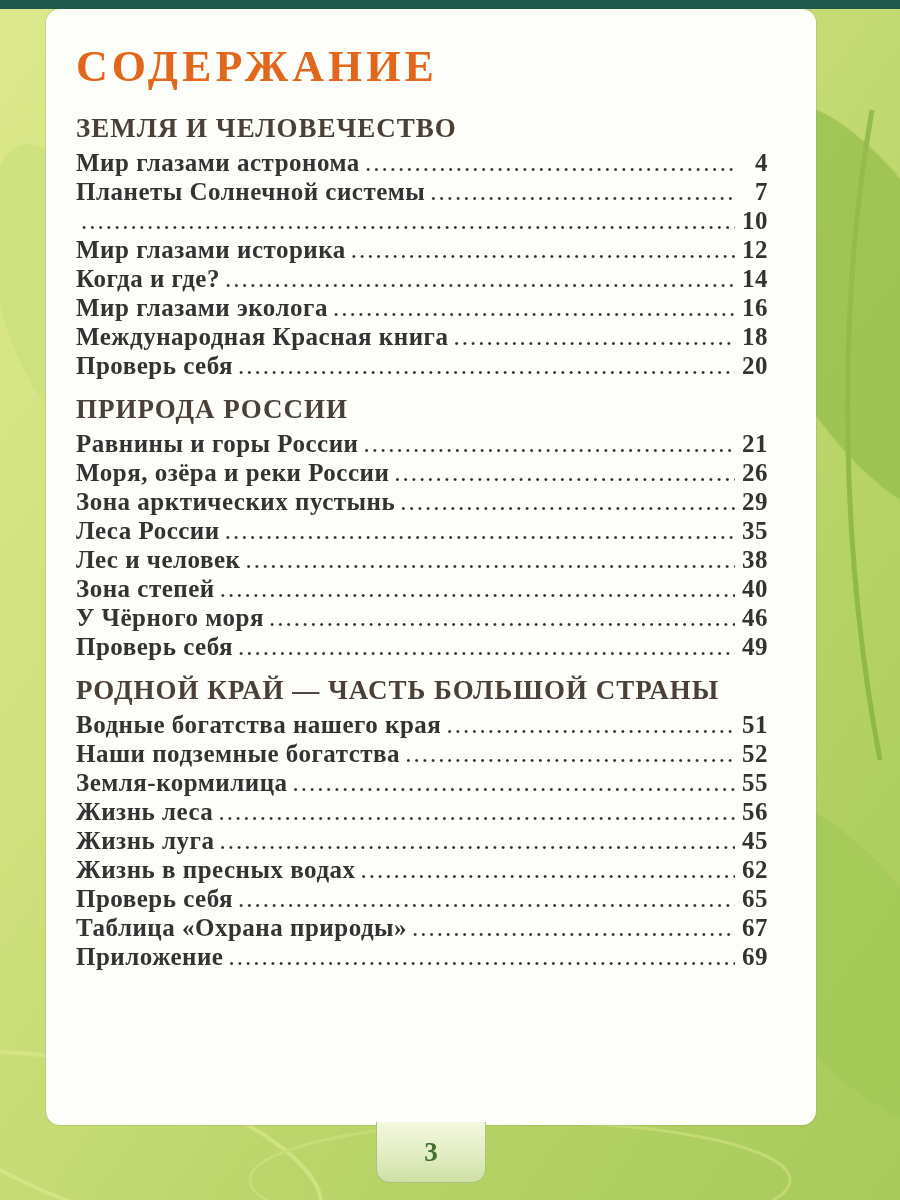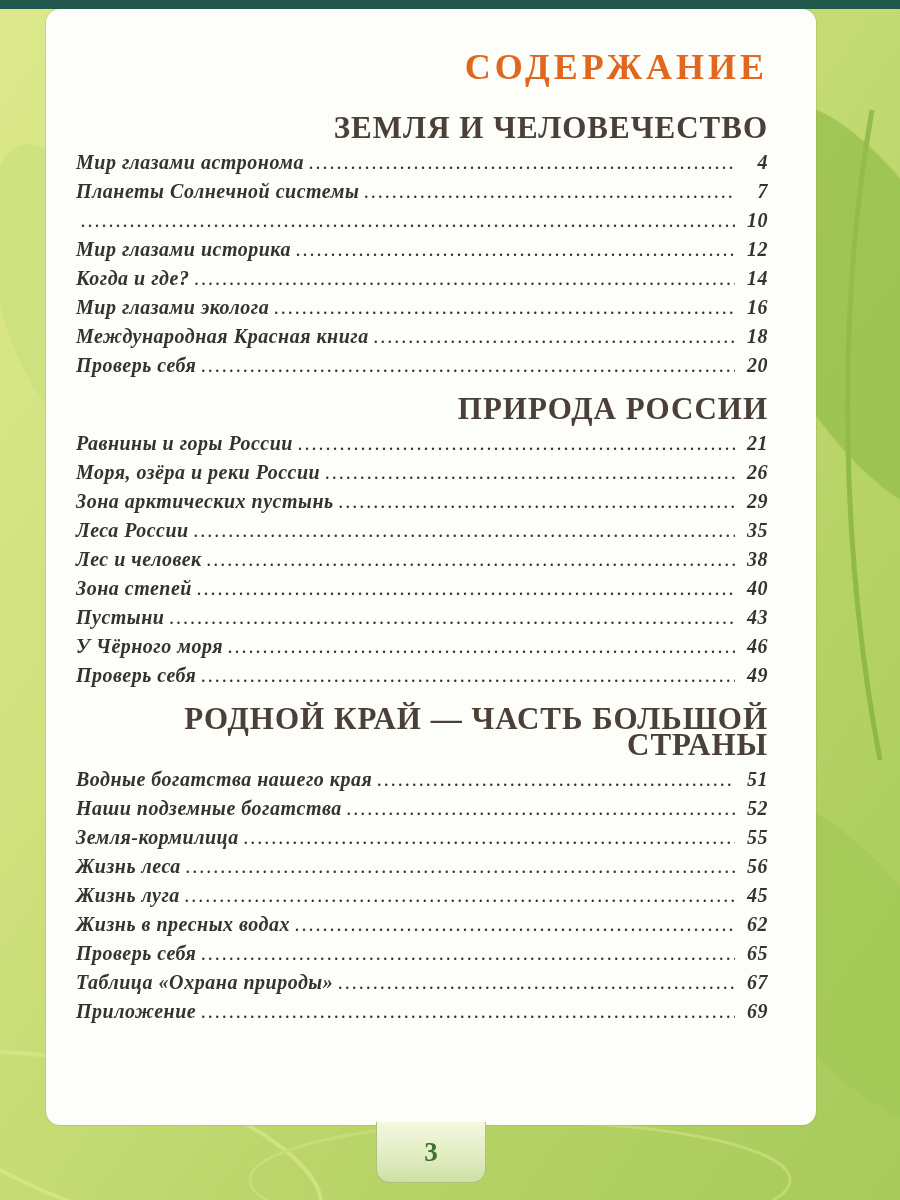--- a/index.html
+++ b/index.html
@@ -34,46 +34,45 @@
     top: 9px;
     width: 770px;
     height: 1116px;
     background: var(--page-background, #fdfdf9);
     border-radius: 14px;
     box-shadow: 0 0 0 1px rgba(140,160,70,.25);
     padding: 38px 48px 10px 30px;
     z-index: 2;
   }
   .title {
-    text-align: right;
+    text-align: left;
     color: var(--title, #e2661c);
-    font-size: 36px;
+    font-size: 44px;
     line-height: 40px;
     font-weight: bold;
     letter-spacing: 4px;
     margin-bottom: 28px;
   }
   .section-heading {
-    text-align: right;
+    text-align: left;
     color: var(--section-heading, #4a4038);
-    font-size: 31px;
+    font-size: 27px;
     line-height: 26px;
     font-weight: bold;
     letter-spacing: 1px;
     margin: 16px 0 7px 0;
   }
   .toc-entry {
     display: flex;
     align-items: center;
-    font-size: 20px;
+    font-size: 25px;
     line-height: 29px;
     font-weight: 600;
     color: var(--entry-text, #333333);
     letter-spacing: 0.5px;
-    font-style: italic;
   }
   .toc-label { white-space: nowrap; }
   .toc-dots {
     flex: 1;
     overflow: hidden;
     white-space: nowrap;
     margin: 0 3px 0 5px;
     color: var(--entry-text, #333333);
   }
   .toc-dots::after {
@@ -194,25 +193,20 @@
           <span class="toc-label">Лес и человек</span>
           <span class="toc-dots"></span>
           <span class="toc-page">38</span>
         </div>
         <div class="toc-entry">
           <span class="toc-label">Зона степей</span>
           <span class="toc-dots"></span>
           <span class="toc-page">40</span>
         </div>
         <div class="toc-entry">
-          <span class="toc-label">Пустыни</span>
-          <span class="toc-dots"></span>
-          <span class="toc-page">43</span>
-        </div>
-        <div class="toc-entry">
           <span class="toc-label">У Чёрного моря</span>
           <span class="toc-dots"></span>
           <span class="toc-page">46</span>
         </div>
         <div class="toc-entry">
           <span class="toc-label">Проверь себя</span>
           <span class="toc-dots"></span>
           <span class="toc-page">49</span>
         </div>
         <div class="section-heading">РОДНОЙ КРАЙ — ЧАСТЬ БОЛЬШОЙ СТРАНЫ</div>

